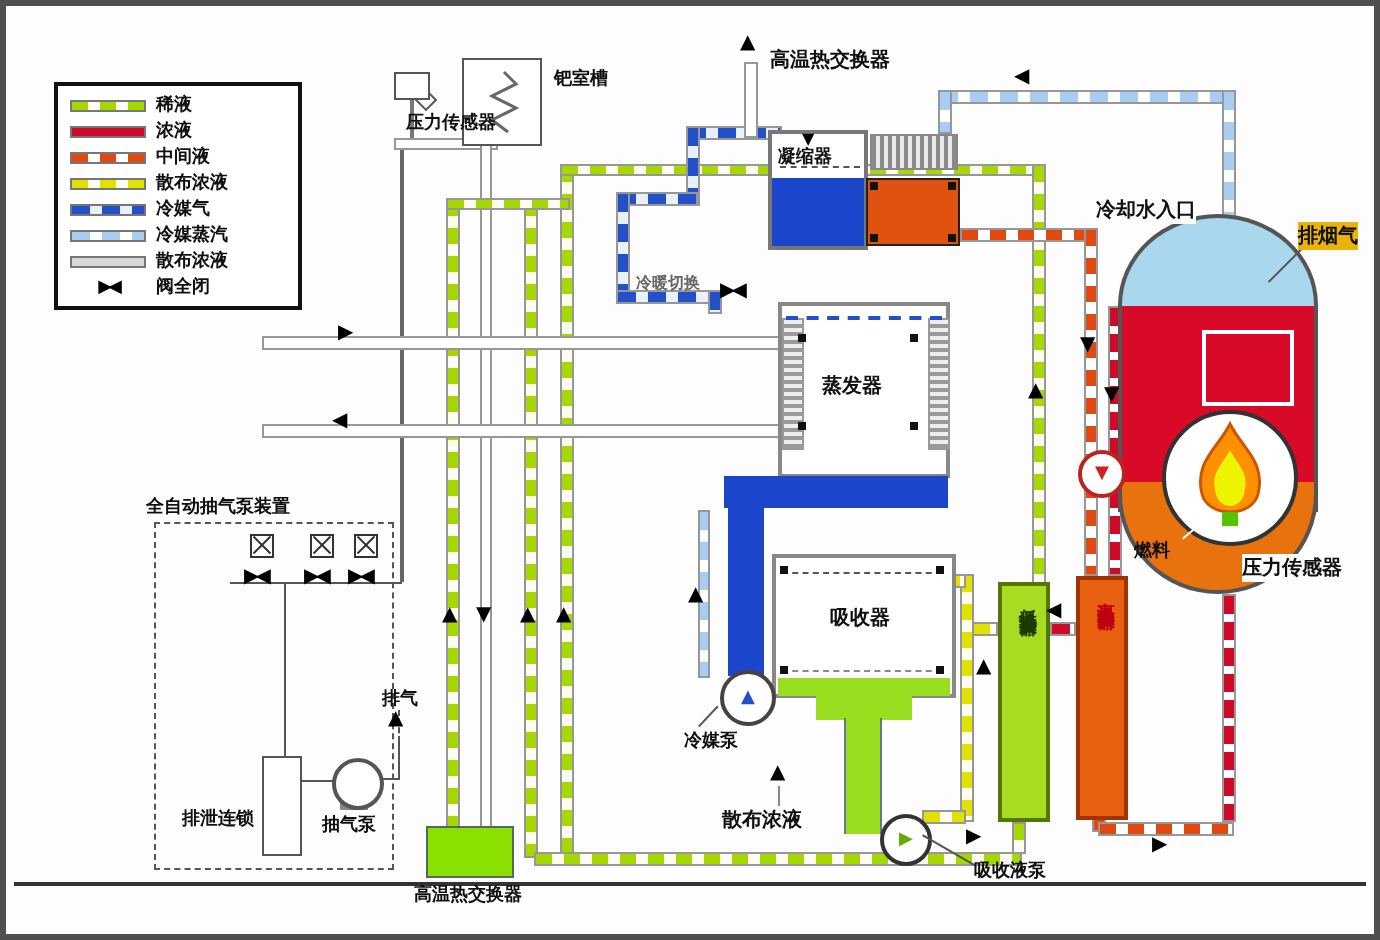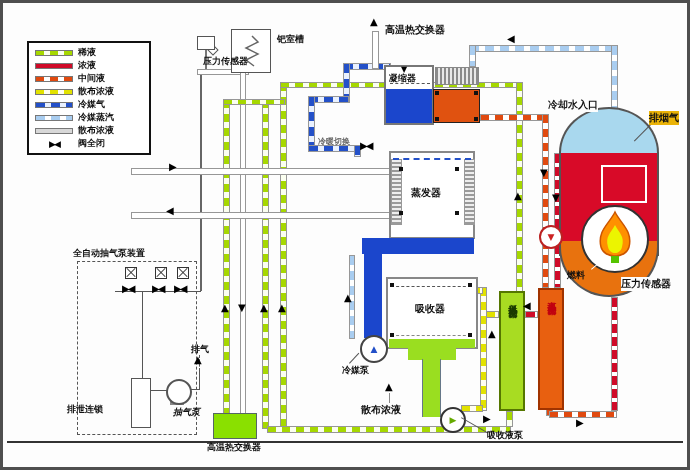--- a/index.html
+++ b/index.html
@@ -236,25 +236,25 @@
   <div class="lab" style="left:70px;top:244px;">全自动抽气泵装置</div>
   <div class="xbox" style="left:122px;top:264px;"></div>
   <div class="xbox" style="left:152px;top:264px;"></div>
   <div class="xbox" style="left:174px;top:264px;"></div>
   <span class="bowtie" style="left:119px;top:281px;">▶◀</span>
   <span class="bowtie" style="left:149px;top:281px;">▶◀</span>
   <span class="bowtie" style="left:171px;top:281px;">▶◀</span>
   <div class="line" style="left:112px;top:288px;width:86px;height:1px;"></div>
   <div class="line" style="left:139px;top:289px;width:1px;height:88px;"></div>
   <div class="box" style="left:128px;top:375px;width:20px;height:50px;border:1.5px solid #555;background:#fff;"></div>
-  <div class="lab" style="left:64px;top:400px;z-index:35;">排泄连锁</div>
+  <div class="lab" style="left:88px;top:400px;z-index:35;">排泄连锁</div>
   <div class="line" style="left:148px;top:387px;width:16px;height:1px;"></div>
   <div class="pump" style="left:163px;top:376px;width:22px;height:22px;border-color:#555;"></div>
   <div class="box" style="left:167px;top:397px;width:14px;height:5px;background:#888;"></div>
-  <div class="lab" style="left:170px;top:403px;z-index:35;font-style:italic;">抽气泵</div>
+  <div class="lab" style="left:158px;top:403px;z-index:35;">抽气泵</div>
   <div class="line" style="left:185px;top:386px;width:12px;height:1px;"></div>
   <div class="line" style="left:196px;top:368px;width:1px;height:18px;"></div>
   <div class="dashv" style="left:196px;top:352px;height:16px;"></div>
   <span class="arrow" style="left:191px;top:352px;">▲</span>
   <div class="lab" style="left:188px;top:340px;z-index:35;">排气</div>
 
   <div class="box" style="left:210px;top:410px;width:44px;height:26px;background:#8ae000;border:1.5px solid #566;z-index:20;"></div>
   <div class="lab" style="left:204px;top:438px;z-index:35;">高温热交换器</div>
 
   <div class="line" style="left:4px;top:438px;width:676px;height:2px;background:#333;"></div>

